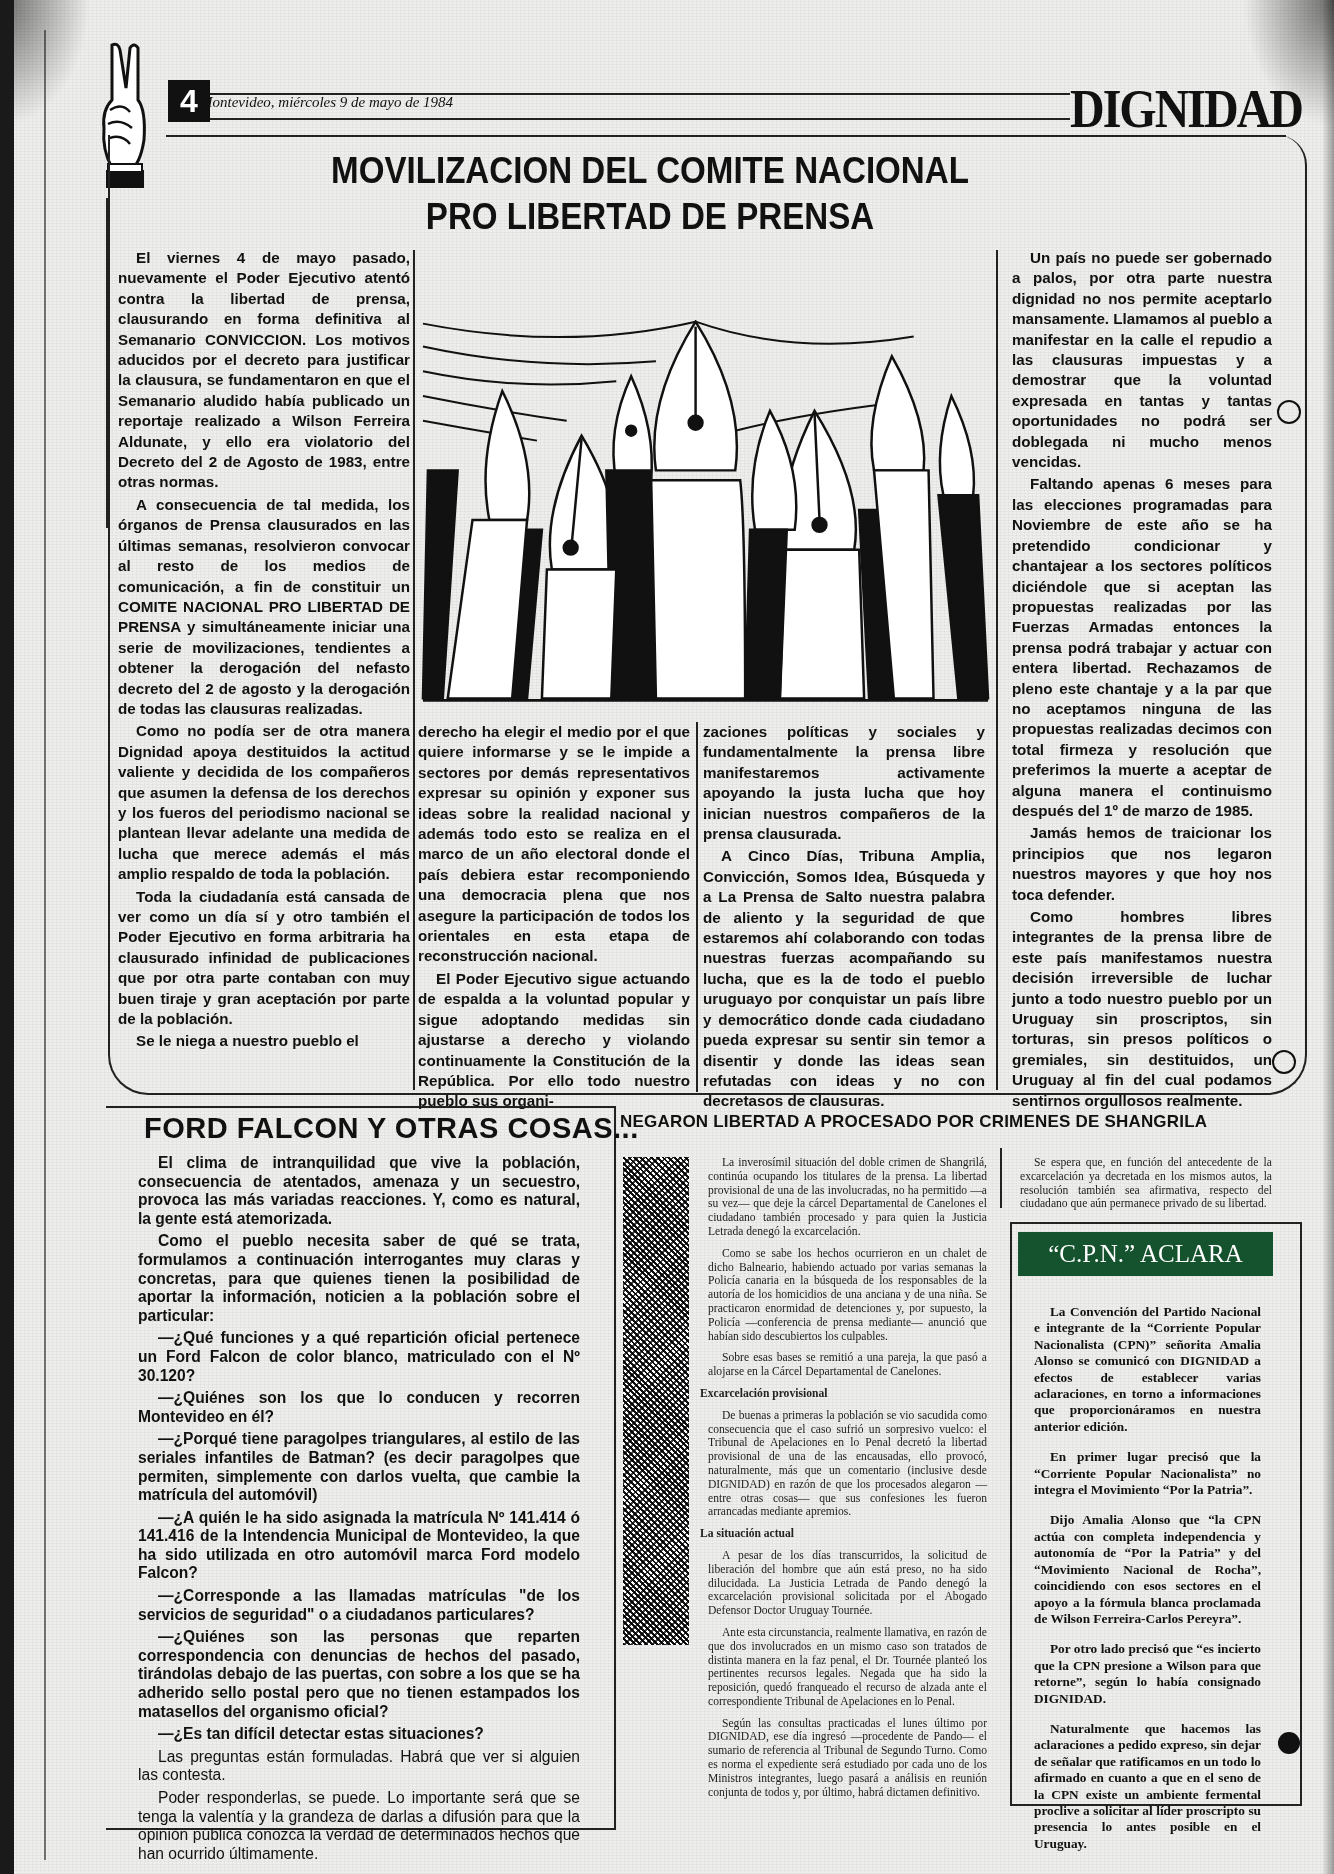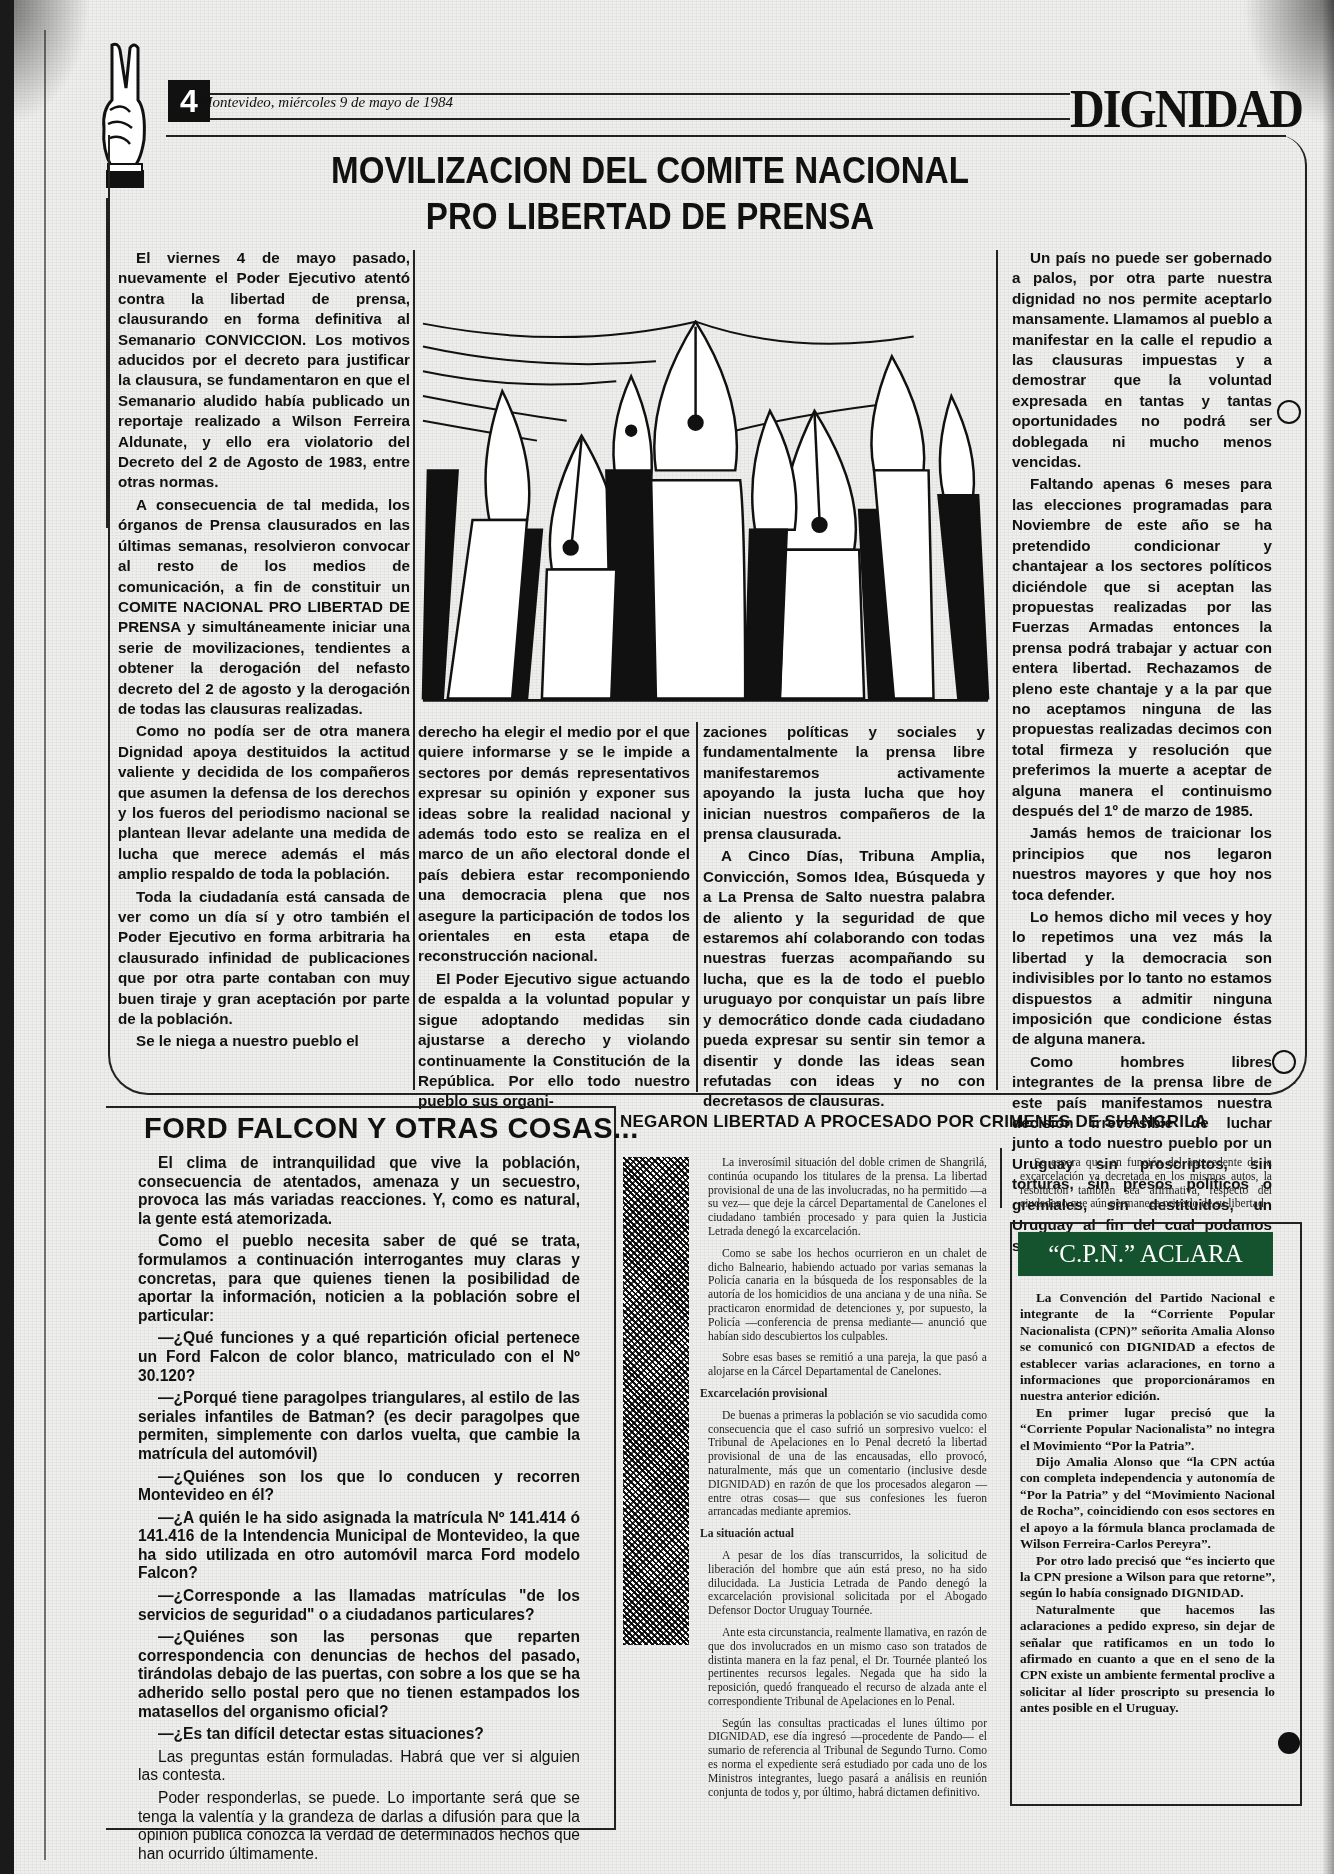--- a/index.html
+++ b/index.html
@@ -58,21 +58,21 @@
     background:repeating-linear-gradient(-45deg,rgba(0,0,0,.75) 0 2px,rgba(255,255,255,0) 2px 5px);}
   .serif-col{position:absolute;font-family:"Liberation Serif",serif;font-size:11.6px;line-height:13.8px;text-align:justify;color:#222;}
   .serif-col p{margin:8px;text-indent:14px;}
   .serif-col h4{margin:2px 0 0 0;font-size:11.6px;font-weight:bold;}
 
   .cpn-box{position:absolute;left:1010px;top:1222px;width:288px;height:580px;border:2px solid #222;border-left:2px solid #222;}
   .cpn-title{position:absolute;left:1018px;top:1232px;width:255px;height:44px;background:#14532d;color:#fff;
     font-family:"Liberation Serif",serif;font-size:25px;text-align:center;line-height:44px;}
   .cpn-text{position:absolute;left:1020px;top:1290px;width:255px;font-family:"Liberation Serif",serif;
     font-weight:bold;font-size:13.3px;line-height:16.4px;text-align:justify;}
-  .cpn-text p{margin:0;text-indent:16px;}
+  .cpn-text p{margin:14px;text-indent:16px;}
   .speck{position:absolute;background:#111;border-radius:50%;}
 </style>
 </head>
 <body>
 
 <div class="paper"></div>
 <div class="left-edge"></div>
 <div class="right-edge"></div>
 <div class="vline" style="left:44px;top:30px;width:2px;height:1830px;opacity:.6"></div>
 
@@ -154,32 +154,31 @@
 <div class="col-sep" style="left:696px;top:722px;height:370px"></div>
 <div class="col" style="left:703px;top:722px;width:282px">
   <p style="text-indent:0">zaciones políticas y sociales y fundamentalmente la prensa libre manifestaremos activamente apoyando la justa lucha que hoy inician nuestros compañeros de la prensa clausurada.</p>
   <p>A Cinco Días, Tribuna Amplia, Convicción, Somos Idea, Búsqueda y a La Prensa de Salto nuestra palabra de aliento y la seguridad de que estaremos ahí colaborando con todas nuestras fuerzas acompañando su lucha, que es la de todo el pueblo uruguayo por conquistar un país libre y democrático donde cada ciudadano pueda expresar su sentir sin temor a disentir y donde las ideas sean refutadas con ideas y no con decretasos de clausuras.</p>
 </div>
 <div class="col-sep" style="left:996px;top:250px;height:840px"></div>
 <div class="col" style="left:1012px;top:248px;width:260px">
   <p>Un país no puede ser gobernado a palos, por otra parte nuestra dignidad no nos permite aceptarlo mansamente. Llamamos al pueblo a manifestar en la calle el repudio a las clausuras impuestas y a demostrar que la voluntad expresada en tantas y tantas oportunidades no podrá ser doblegada ni mucho menos vencidas.</p>
   <p>Faltando apenas 6 meses para las elecciones programadas para Noviembre de este año se ha pretendido condicionar y chantajear a los sectores políticos diciéndole que si aceptan las propuestas realizadas por las Fuerzas Armadas entonces la prensa podrá trabajar y actuar con entera libertad. Rechazamos de pleno este chantaje y a la par que no aceptamos ninguna de las propuestas realizadas decimos con total firmeza y resolución que preferimos la muerte a aceptar de alguna manera el continuismo después del 1º de marzo de 1985.</p>
   <p>Jamás hemos de traicionar los principios que nos legaron nuestros mayores y que hoy nos toca defender.</p>
-  <p>Lo hemos dicho mil veces y hoy lo repetimos una vez más la libertad y la democracia son indivisibles por lo tanto no estamos dispuestos a admitir ninguna imposición que condicione éstas de alguna manera.</p>
   <p>Como hombres libres integrantes de la prensa libre de este país manifestamos nuestra decisión irreversible de luchar junto a todo nuestro pueblo por un Uruguay sin proscriptos, sin torturas, sin presos políticos o gremiales, sin destituidos, un Uruguay al fin del cual podamos sentirnos orgullosos realmente.</p>
 </div>
 
 <div class="ford-box"></div>
 <div class="ford-title">FORD FALCON Y OTRAS COSAS...</div>
 <div class="ford-text">
   <p>El clima de intranquilidad que vive la población, consecuencia de atentados, amenaza y un secuestro, provoca las más variadas reacciones. Y, como es natural, la gente está atemorizada.</p>
   <p>Como el pueblo necesita saber de qué se trata, formulamos a continuación interrogantes muy claras y concretas, para que quienes tienen la posibilidad de aportar la información, noticien a la población sobre el particular:</p>
   <p>—¿Qué funciones y a qué repartición oficial pertenece un Ford Falcon de color blanco, matriculado con el Nº 30.120?</p>
+  <p>—¿Quiénes son los que lo conducen y recorren Montevideo en él?</p>
   <p>—¿Porqué tiene paragolpes triangulares, al estilo de las seriales infantiles de Batman? (es decir paragolpes que permiten, simplemente con darlos vuelta, que cambie la matrícula del automóvil)</p>
-  <p>—¿Quiénes son los que lo conducen y recorren Montevideo en él?</p>
   <p>—¿A quién le ha sido asignada la matrícula Nº 141.414 ó 141.416 de la Intendencia Municipal de Montevideo, la que ha sido utilizada en otro automóvil marca Ford modelo Falcon?</p>
   <p>—¿Corresponde a las llamadas matrículas "de los servicios de seguridad" o a ciudadanos particulares?</p>
   <p>—¿Quiénes son las personas que reparten correspondencia con denuncias de hechos del pasado, tirándolas debajo de las puertas, con sobre a los que se ha adherido sello postal pero que no tienen estampados los matasellos del organismo oficial?</p>
   <p>—¿Es tan difícil detectar estas situaciones?</p>
   <p style="font-weight:normal">Las preguntas están formuladas. Habrá que ver si alguien las contesta.</p>
   <p style="font-weight:normal">Poder responderlas, se puede. Lo importante será que se tenga la valentía y la grandeza de darlas a difusión para que la opinión pública conozca la verdad de determinados hechos que han ocurrido últimamente.</p>
 </div>
 
 <div class="shangri-title">NEGARON LIBERTAD A PROCESADO POR CRIMENES DE SHANGRILA</div>
 <div class="pattern"></div>

